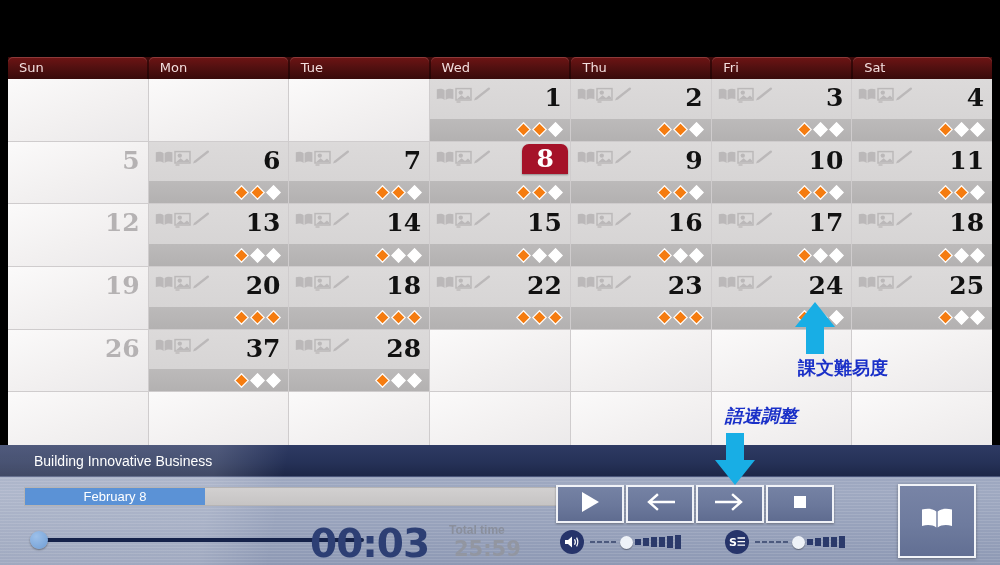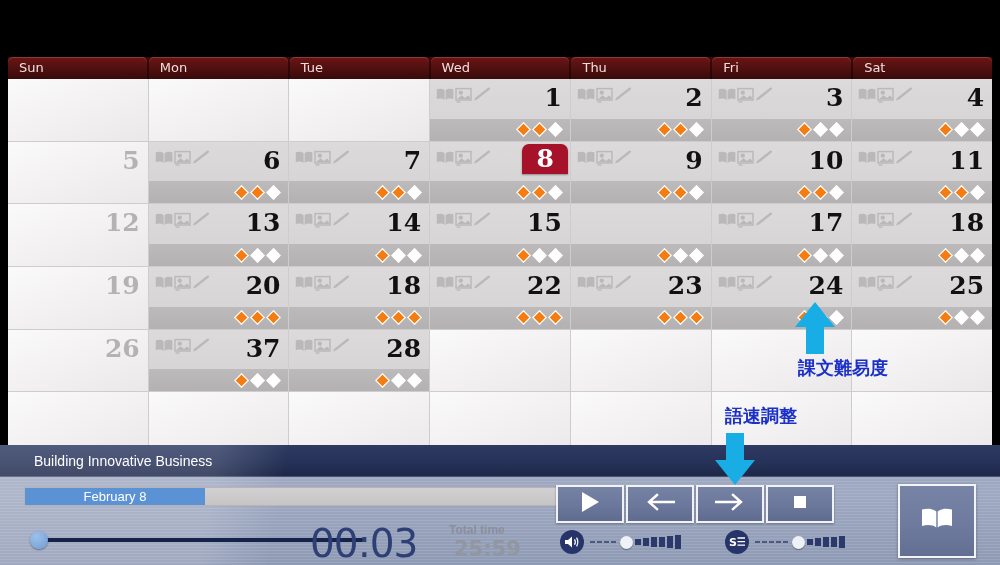--- a/index.html
+++ b/index.html
@@ -131,21 +131,21 @@
   }
   .lesson-select .lbl{
     position:absolute;left:0;top:0;height:17px;width:180px;
     background:#5b92d6;color:#fff;font-size:13px;line-height:17px;text-align:center;
   }
   .lesson-select .chev{position:absolute;right:5px;top:3px;color:#a9a7a7;font-size:11px;line-height:11px;}
   .timeline{position:absolute;left:0;top:34px;width:500px;height:36px;}
   .tl-track{position:absolute;left:14px;top:17px;width:326px;height:4px;background:#15224a;border-radius:2px;}
   .tl-knob{position:absolute;left:0px;top:10px;width:18px;height:18px;border-radius:50%;
     background:radial-gradient(circle at 35% 30%, #9dc0ea, #6f9dd4);box-shadow:0 1px 2px rgba(0,0,0,.4);cursor:pointer;}
-  .cur-time{position:absolute;left:286px;top:0px;font-size:39px;font-weight:normal;color:#2d3f74;
+  .cur-time{position:absolute;left:286px;top:0px;font-size:39px;font-weight:bold;color:#2d3f74;
     font-family:"DejaVu Sans", sans-serif;letter-spacing:-1px;}
   .tot-lbl{position:absolute;left:425px;top:2px;font-size:12px;color:#8a8f9c;font-weight:bold;text-align:right;}
   .tot-time{position:absolute;left:430px;top:16px;font-size:21px;color:#9296a1;font-weight:bold;
     font-family:"DejaVu Sans", sans-serif;}
 
   .pl-ctrls{position:absolute;left:556px;top:485px;display:flex;gap:2px;z-index:3;}
   .ctrl-btn{
     width:68px;height:38px;
     background:linear-gradient(180deg,#7582a4 0%, #6c799c 50%, #5f6c90 100%);
     border:2px solid #f0f2f7;box-sizing:border-box;
@@ -558,20 +558,34 @@
               </svg>
               <svg class="dia" viewBox="0 0 16 16">
                 <path d="M8 0.8 L15.2 8 L8 15.2 L0.8 8 Z" fill="#ffffff" stroke="#ffffff" stroke-width="1.3"></path>
               </svg>
               <svg class="dia" viewBox="0 0 16 16">
                 <path d="M8 0.8 L15.2 8 L8 15.2 L0.8 8 Z" fill="#ffffff" stroke="#ffffff" stroke-width="1.3"></path>
               </svg>
             </div>
           </div>
           <div class="cal-cell active">
+            <div class="cell-top">
+              <span class="cell-icons">
+                <svg width="56" height="16" viewBox="0 0 56 16">
+                  <path d="M8.6 3.2 C6.4 1.4 3.4 1.4 0.8 2.2 L0.8 12 C3.4 11.2 6.4 11.2 8.6 13 Z" fill="#a9a6a7"></path>
+                  <path d="M9.6 3.2 C11.8 1.4 14.8 1.4 17.4 2.2 L17.4 12 C14.8 11.2 11.8 11.2 9.6 13 Z" fill="#a9a6a7"></path>
+                  <rect x="20" y="1.6" width="15" height="11.4" fill="none" stroke="#a9a6a7" stroke-width="1.5"></rect>
+                  <circle cx="24.8" cy="5.6" r="2.2" fill="#a9a6a7"></circle>
+                  <path d="M21.2 12 L25.6 8.2 L29 11 L32 8.4 L34 10.6 L34 12 Z" fill="#a9a6a7"></path>
+                  <path d="M20.5 15 L24.5 15" stroke="#a9a6a7" stroke-width="1.4"></path>
+                  <path d="M38 13.5 L41 12.6 L53.4 2.8 C54.2 2.1 54.4 1.4 53.6 0.8 C52.8 0.2 52.1 0.5 51.4 1.2 L39 11 Z" fill="#a9a6a7"></path>
+                </svg>
+              </span>
+              <span class="daynum">16</span>
+            </div>
             <div class="diffbar">
               <svg class="dia" viewBox="0 0 16 16">
                 <path d="M8 0.8 L15.2 8 L8 15.2 L0.8 8 Z" fill="#f57c10" stroke="#ffffff" stroke-width="1.3"></path>
               </svg>
               <svg class="dia" viewBox="0 0 16 16">
                 <path d="M8 0.8 L15.2 8 L8 15.2 L0.8 8 Z" fill="#ffffff" stroke="#ffffff" stroke-width="1.3"></path>
               </svg>
               <svg class="dia" viewBox="0 0 16 16">
                 <path d="M8 0.8 L15.2 8 L8 15.2 L0.8 8 Z" fill="#ffffff" stroke="#ffffff" stroke-width="1.3"></path>
               </svg>
@@ -898,21 +912,21 @@
           </div>
         </div>
       </div>
   </div>
 
   <div class="anno" style="left:754px;top:356px;">課文難易度</div>
   <svg class="anno-arrow" style="left:792px;top:302px;" width="46" height="52" viewBox="0 0 46 52">
     <path d="M23 0 L43 25 L32 25 L32 52 L14 52 L14 25 L3 25 Z" fill="#18aee5"></path>
   </svg>
 
-  <div class="anno" style="left:681px;top:404px;">語速調整</div>
+  <div class="anno" style="left:681px;top:404px;font-style:italic;">語速調整</div>
   <svg class="anno-arrow" style="left:712px;top:433px;" width="46" height="52" viewBox="0 0 46 52">
     <path d="M23 52 L43 27 L32 27 L32 0 L14 0 L14 27 L3 27 Z" fill="#18aee5"></path>
   </svg>
 
   <div class="player">
     <div class="player-title">Building Innovative Business</div>
 
     <div class="pl-left">
       <div class="lesson-select">
         <div class="lbl">February 8</div>

